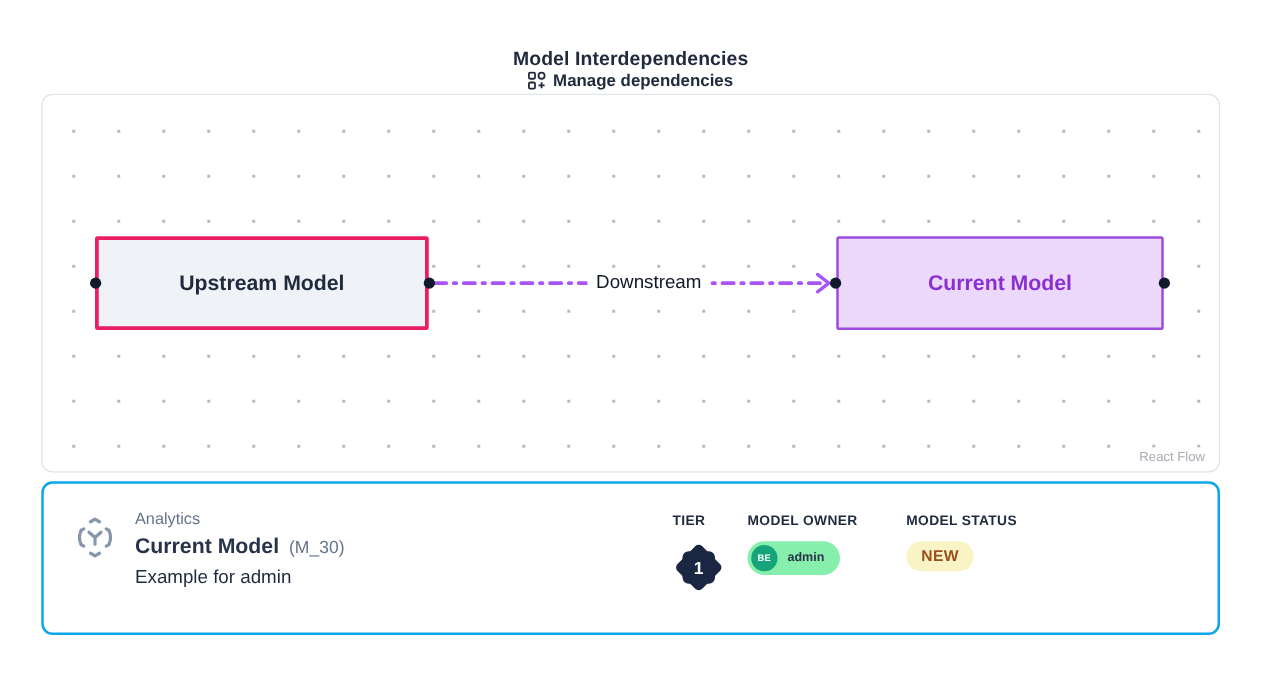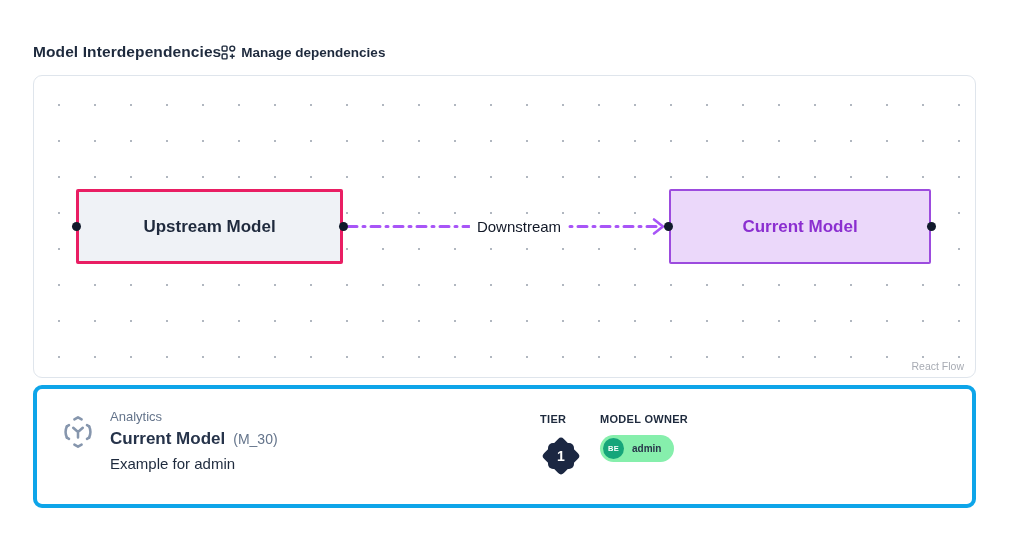--- a/index.html
+++ b/index.html
@@ -1,21 +1,21 @@
 <!DOCTYPE html>
 <html><head>
 <meta charset="utf-8">
 <style>
   * { margin: 0; padding: 0; box-sizing: border-box; }
   html, body { width: 1011px; height: 543px; background: #ffffff;
     font-family: "Liberation Sans", sans-serif; color: #1e2a3d; overflow: hidden; }
 
   
-  .header { position: absolute; left: 33px; right: 35px; top: 16px; height: 72px;
-    display: flex; align-items: center; justify-content: flex-start; }
+  .header { position: absolute; left: 33px; right: 35px; top: 0; height: 72px;
+    display: flex; align-items: center; justify-content: flex-end; flex-direction: column; }
   .page-title { font-size: 15.5px; font-weight: 700; color: #1e2a3d; letter-spacing: .1px; }
   .manage-btn { display: flex; align-items: center; gap: 5px; background: none; border: none;
     font-family: "Liberation Sans", sans-serif; font-size: 13.5px; font-weight: 600;
     color: #1e2a3d; cursor: pointer; }
   .manage-btn svg { display: block; }
 
   
   .canvas { position: absolute; left: 33px; top: 75px; width: 943px; height: 303px;
     border: 1px solid #dfe5ec; border-radius: 9px; background-color: #ffffff;
     background-image: radial-gradient(circle, #b1b7c0 1.1px, transparent 1.4px);
@@ -38,21 +38,21 @@
 
   .edge-svg { position: absolute; left: 0; top: 0; width: 943px; height: 303px; pointer-events: none; }
   .edge-label { position: absolute; left: 470px; top: 150px; transform: translate(-50%, -50%);
     background: #ffffff; padding: 1px 7px; font-size: 15px; color: #111827; white-space: nowrap; margin-left: 15px; }
 
   .attribution { position: absolute; right: 7px; bottom: 3px; font-size: 10.5px;
     color: #a7abb3; background: #ffffff; padding: 2px 4px; text-decoration: none; }
 
   
   .details-card { position: absolute; left: 33px; top: 385px; width: 943px; height: 123px;
-    border: 4px solid #0ea5e9; border-radius: 9px; background: #ffffff; }
+    border: 2px solid #0ea5e9; border-radius: 9px; background: #ffffff; }
 
   .model-info { position: absolute; left: 23px; top: 20px; display: flex; gap: 14px; }
   .model-icon { margin-top: 5px; }
   .info-category { font-size: 13px; color: #64748b; margin-bottom: 5px; }
   .info-name-row { display: flex; align-items: baseline; gap: 8px; margin-bottom: 6px; }
   .info-name { font-size: 17px; font-weight: 700; color: #26334a; }
   .info-code { font-size: 14px; color: #64748b; }
   .info-desc { font-size: 15px; color: #33415
 
 5; }
@@ -158,15 +158,19 @@
     </div>
 
     <div class="col-owner">
       <div class="meta-label">MODEL OWNER</div>
       <span class="owner-pill">
         <span class="owner-avatar">BE</span>
         <span class="owner-name">admin</span>
       </span>
     </div>
 
+    <div class="col-status">
+      <div class="meta-label">MODEL STATUS</div>
+      <span class="status-pill">NEW</span>
+    </div>
 
   </div>
 </div>
 
 </body></html>

